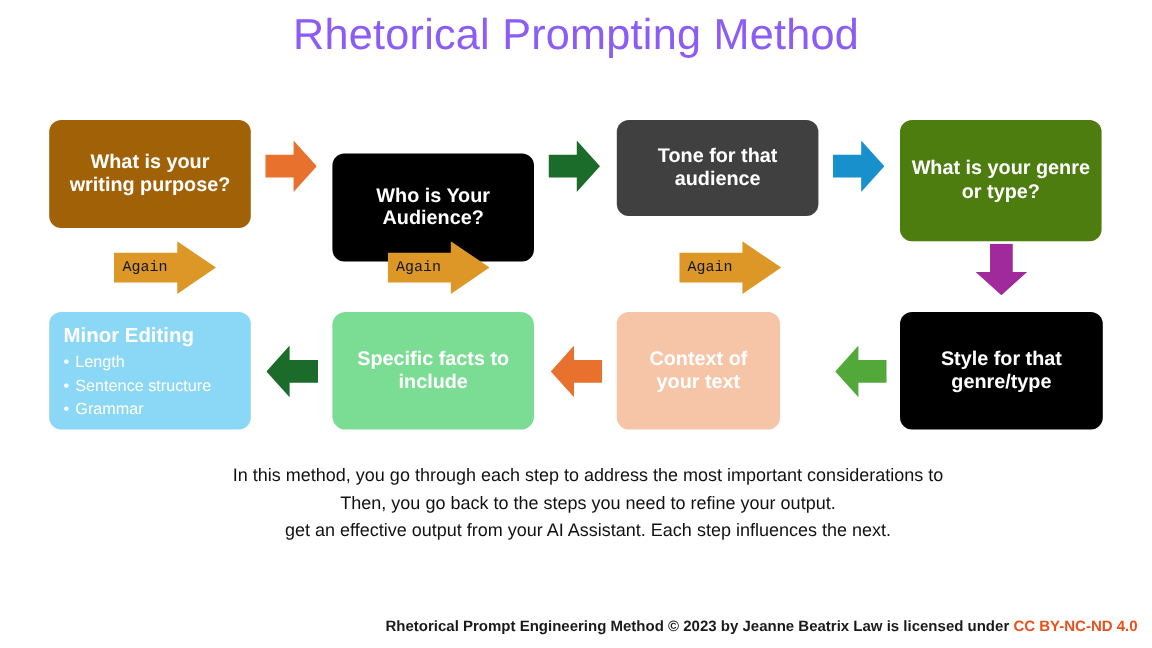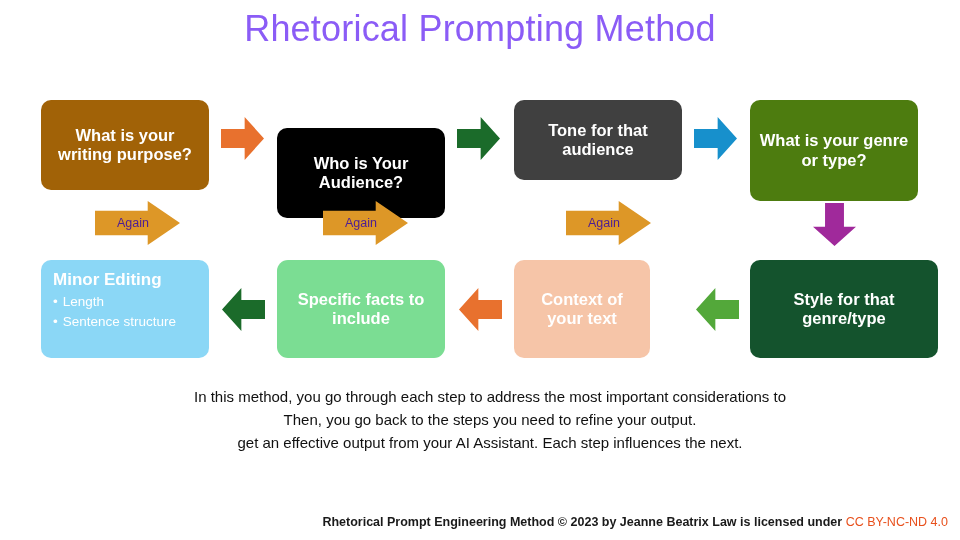--- a/index.html
+++ b/index.html
@@ -105,25 +105,25 @@
   }
 
   
   .again-arrow {
     position: absolute;
     clip-path: polygon(0% 22%, 62% 22%, 62% 0%, 100% 50%, 62% 100%, 62% 78%, 0% 78%);
     display: flex;
     align-items: center;
   }
   .again-arrow .again-label {
-    color: #4c1d95;
+    color: #0f172a;
     font-size: 12.5px;
     font-weight: normal;
-    margin-left: 22px;
-    font-family: Liberation Sans, sans-serif;
+    margin-left: 7px;
+    font-family: Liberation Mono, monospace;
   }
 
   
   #description {
     position: absolute;
     left: 0;
     top: 386px;
     width: 960px;
     text-align: center;
     font-size: 15px;
@@ -143,21 +143,21 @@
     bottom: 11px;
     width: 948px;
     text-align: right;
     font-size: 12.5px;
     font-weight: bold;
     color: #1a1a1a;
     font-family: "Liberation Sans", sans-serif;
   }
   #footer .license-link {
     color: #e8501c;
-    font-weight: normal;
+    font-weight: bold;
   }
 </style>
 </head>
 <body>
 
 <div id="page-title">Rhetorical Prompting Method</div>
 
 <div id="diagram">
 
   <div class="step-box" style="left:41px; top:100px; width:168px; height:90px; background:#a16207;">
@@ -194,38 +194,39 @@
 
   <div class="again-arrow" style="left:566px; top:201px; width:85px; height:44px; background:#dd9727;">
     <span class="again-label">Again</span>
   </div>
 
   <div class="step-box list-box" style="left:41px; top:260px; width:168px; height:98px; background:#8bd7f6;">
     <span class="box-title">Minor Editing</span>
     <ul>
       <li>Length</li>
       <li>Sentence structure</li>
+      <li>Grammar</li>
     </ul>
   </div>
 
   <div class="arrow arrow-left" style="left:222px; top:288px; width:43px; height:43px; background:#1b6b2a;"></div>
 
   <div class="step-box" style="left:277px; top:260px; width:168px; height:98px; background:#7bdd93;border-radius:11px;">
     <span class="box-title">Specific facts to include</span>
   </div>
 
   <div class="arrow arrow-left" style="left:459px; top:288px; width:43px; height:43px; background:#e8712e;"></div>
 
   <div class="step-box" style="left:514px; top:260px; width:136px; height:98px; background:#f6c5a8;">
     <span class="box-title">Context of your text</span>
   </div>
 
   <div class="arrow arrow-left" style="left:696px; top:288px; width:43px; height:43px; background:#53a83a;"></div>
 
-  <div class="step-box" style="left:750px; top:260px; width:188px; height:98px; background:#14532d;">
+  <div class="step-box" style="left:750px; top:260px; width:169px; height:98px; background:#000000;">
     <span class="box-title">Style for that genre/type</span>
   </div>
 
 </div>
 
 <div id="description">
   <span class="desc-line">In this method, you go through each step to address the most important considerations to</span>
   <span class="desc-line">Then, you go back to the steps you need to refine your output.</span>
   <span class="desc-line">get an effective output from your AI Assistant. Each step influences the next.</span>
 </div>

